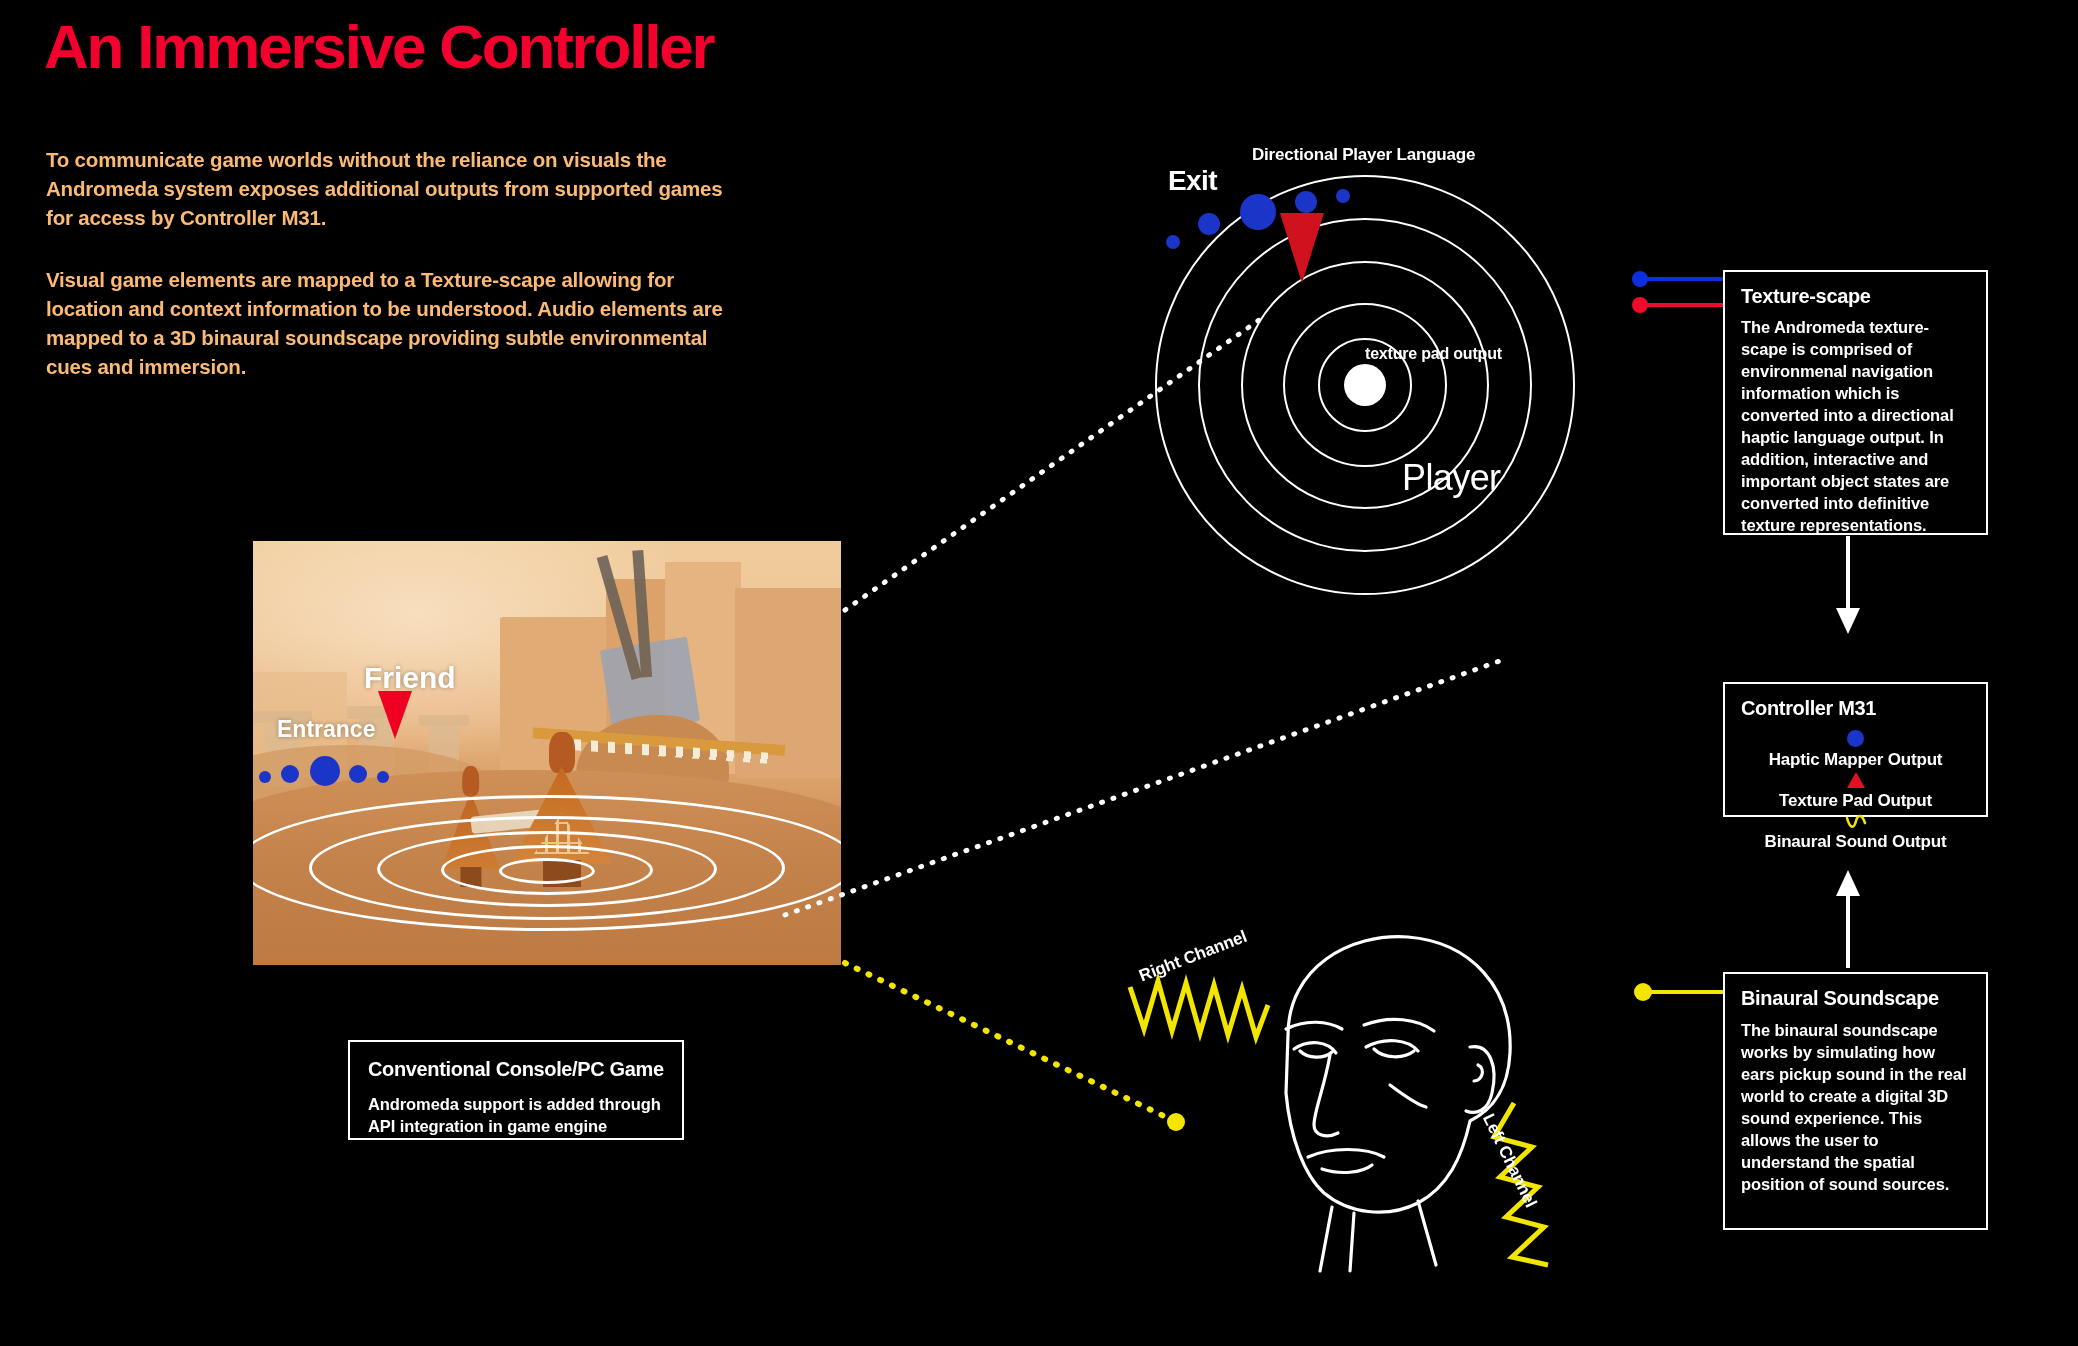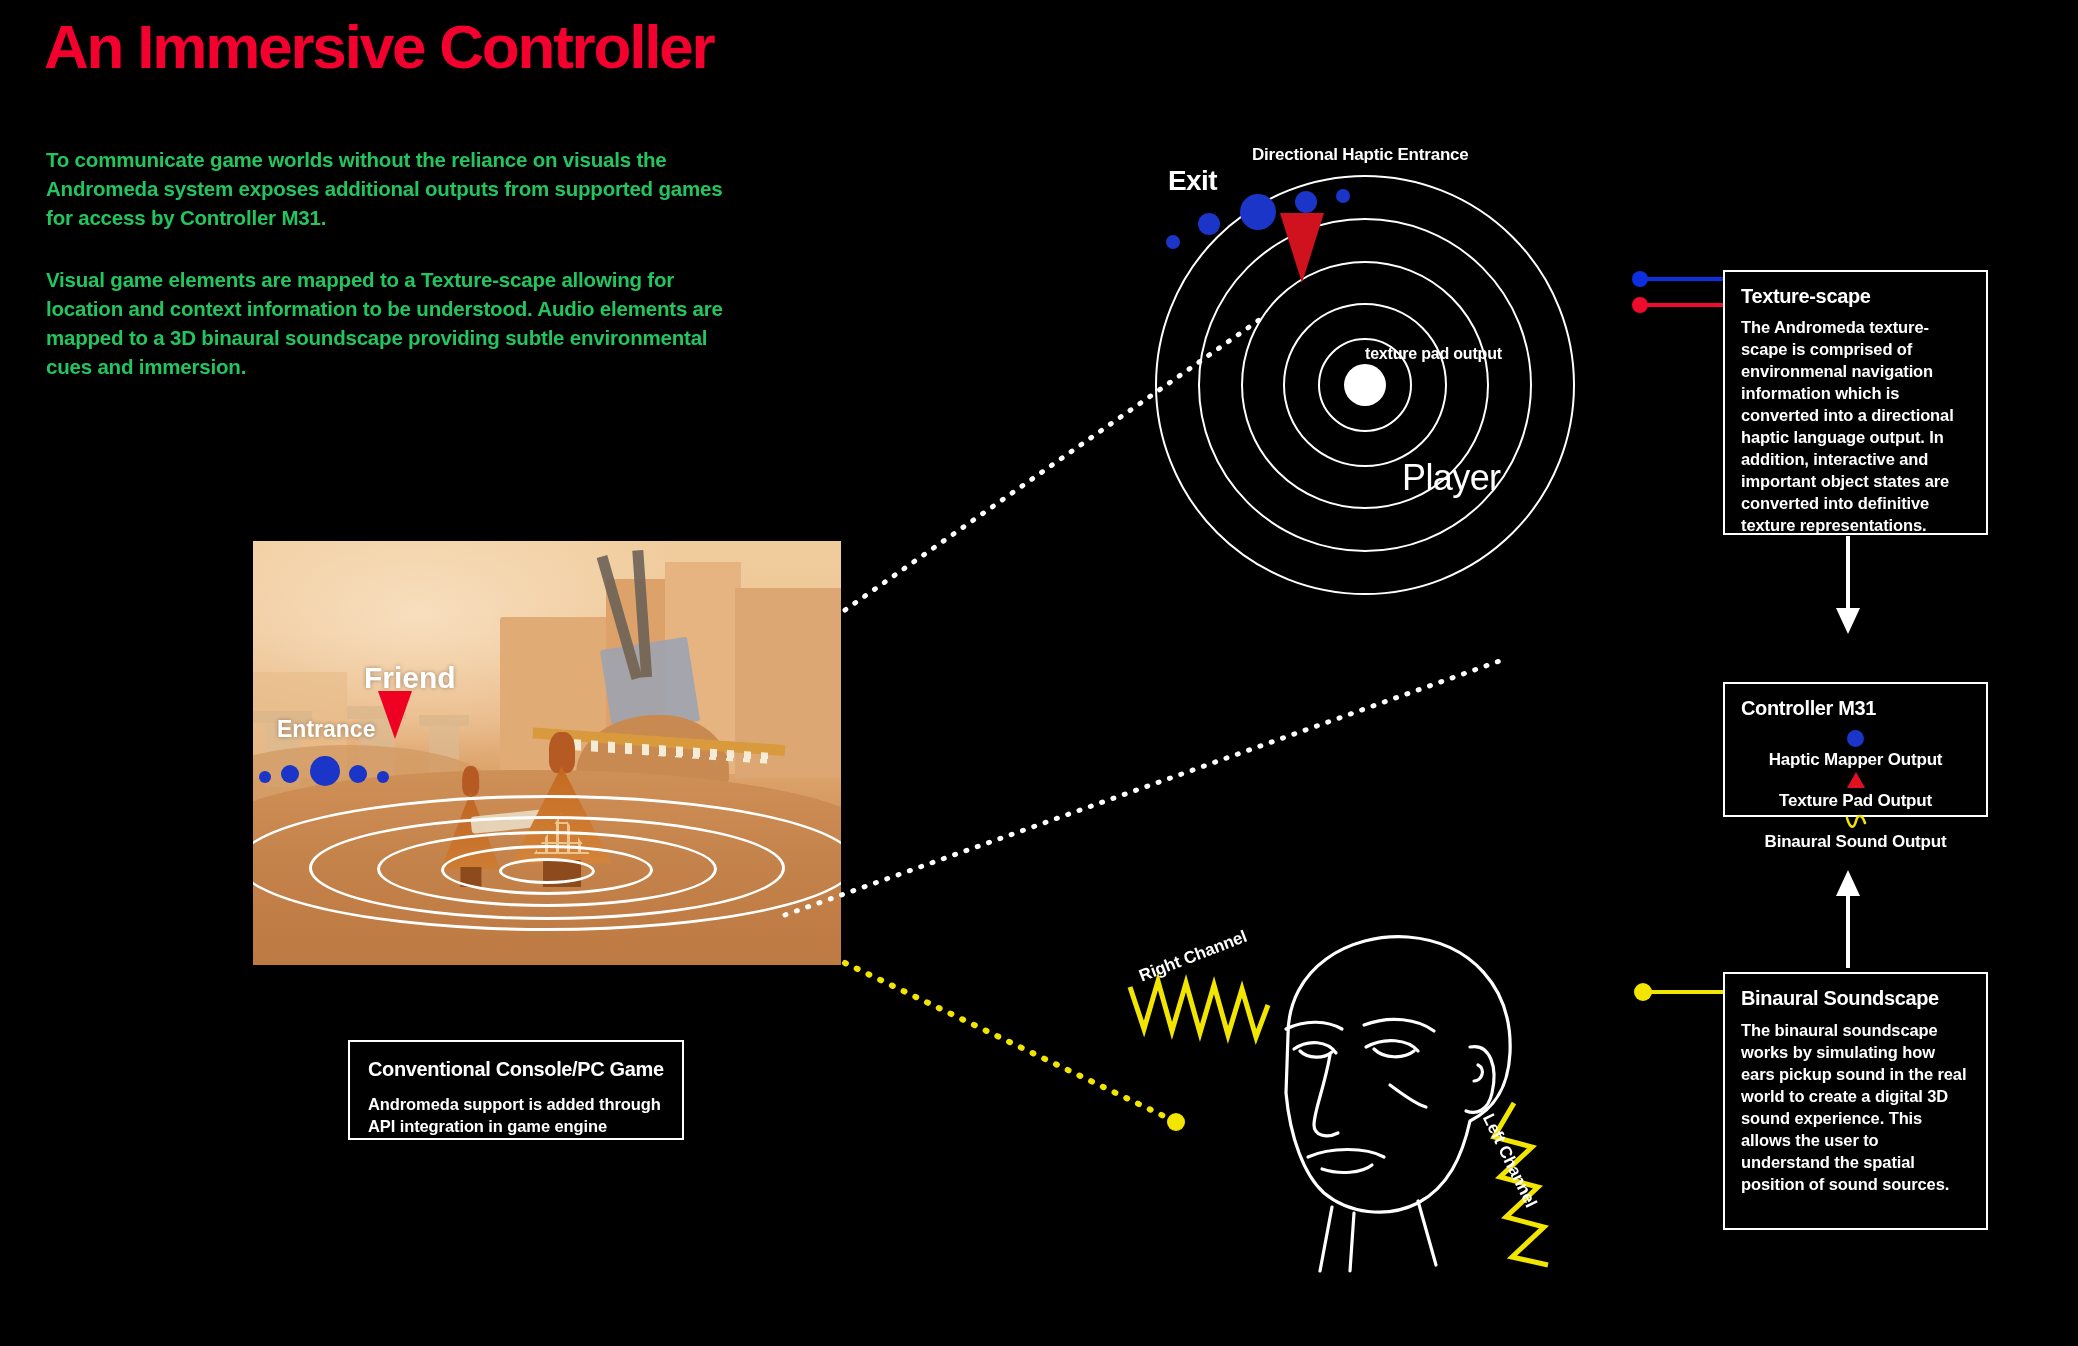--- a/index.html
+++ b/index.html
@@ -11,21 +11,21 @@
   }
   .abs{ position:absolute; }
 
   
   #page-title{
     left:44px; top:14px; font-size:62px; font-weight:bold;
     color:#f4002e; letter-spacing:-2.2px; line-height:1.05;
   }
   .intro-p{
     left:46px; width:700px; font-size:20.5px; font-weight:bold;
-    line-height:1.42; color:#22c55e; letter-spacing:-0.2px;
+    line-height:1.42; color:#fdba74; letter-spacing:-0.2px;
   }
   #intro-1{ top:145px; }
   #intro-2{ top:265px; }
 
   
   #game-shot{
     left:253px; top:541px; width:588px; height:424px;
     overflow:hidden;
   }
   .sky{
@@ -272,21 +272,21 @@
   <div class="r-ring" style="width:94px;height:94px;"></div>
   <div class="r-player"></div>
   <div class="r-tri" style="left:140px;top:38px;"></div>
 
   <div class="r-dot" style="left:26px;top:60px;width:14px;height:14px;"></div>
   <div class="r-dot" style="left:58px;top:38px;width:22px;height:22px;"></div>
   <div class="r-dot" style="left:100px;top:19px;width:36px;height:36px;"></div>
   <div class="r-dot" style="left:155px;top:16px;width:22px;height:22px;"></div>
   <div class="r-dot" style="left:196px;top:14px;width:14px;height:14px;"></div>
 </div>
-<div class="abs" id="label-dhl">Directional Haptic Entrance</div>
+<div class="abs" id="label-dhl">Directional Player Language</div>
 <div class="abs" id="label-exit">Exit</div>
 <div class="abs" id="label-player">Player</div>
 <div class="abs" id="label-tpo">texture pad output</div>
 
 <div class="abs" id="head-wrap">
   <svg width="520" height="350" viewBox="0 0 520 350">
     <g fill="none" stroke="#ffffff" stroke-width="3.2" stroke-linecap="round" stroke-linejoin="round">
 
       <path d="M170 110 C170 42, 232 8, 290 12 C352 17, 395 62, 392 128
             C390 168, 372 186, 352 196 C344 232, 330 262, 300 278

